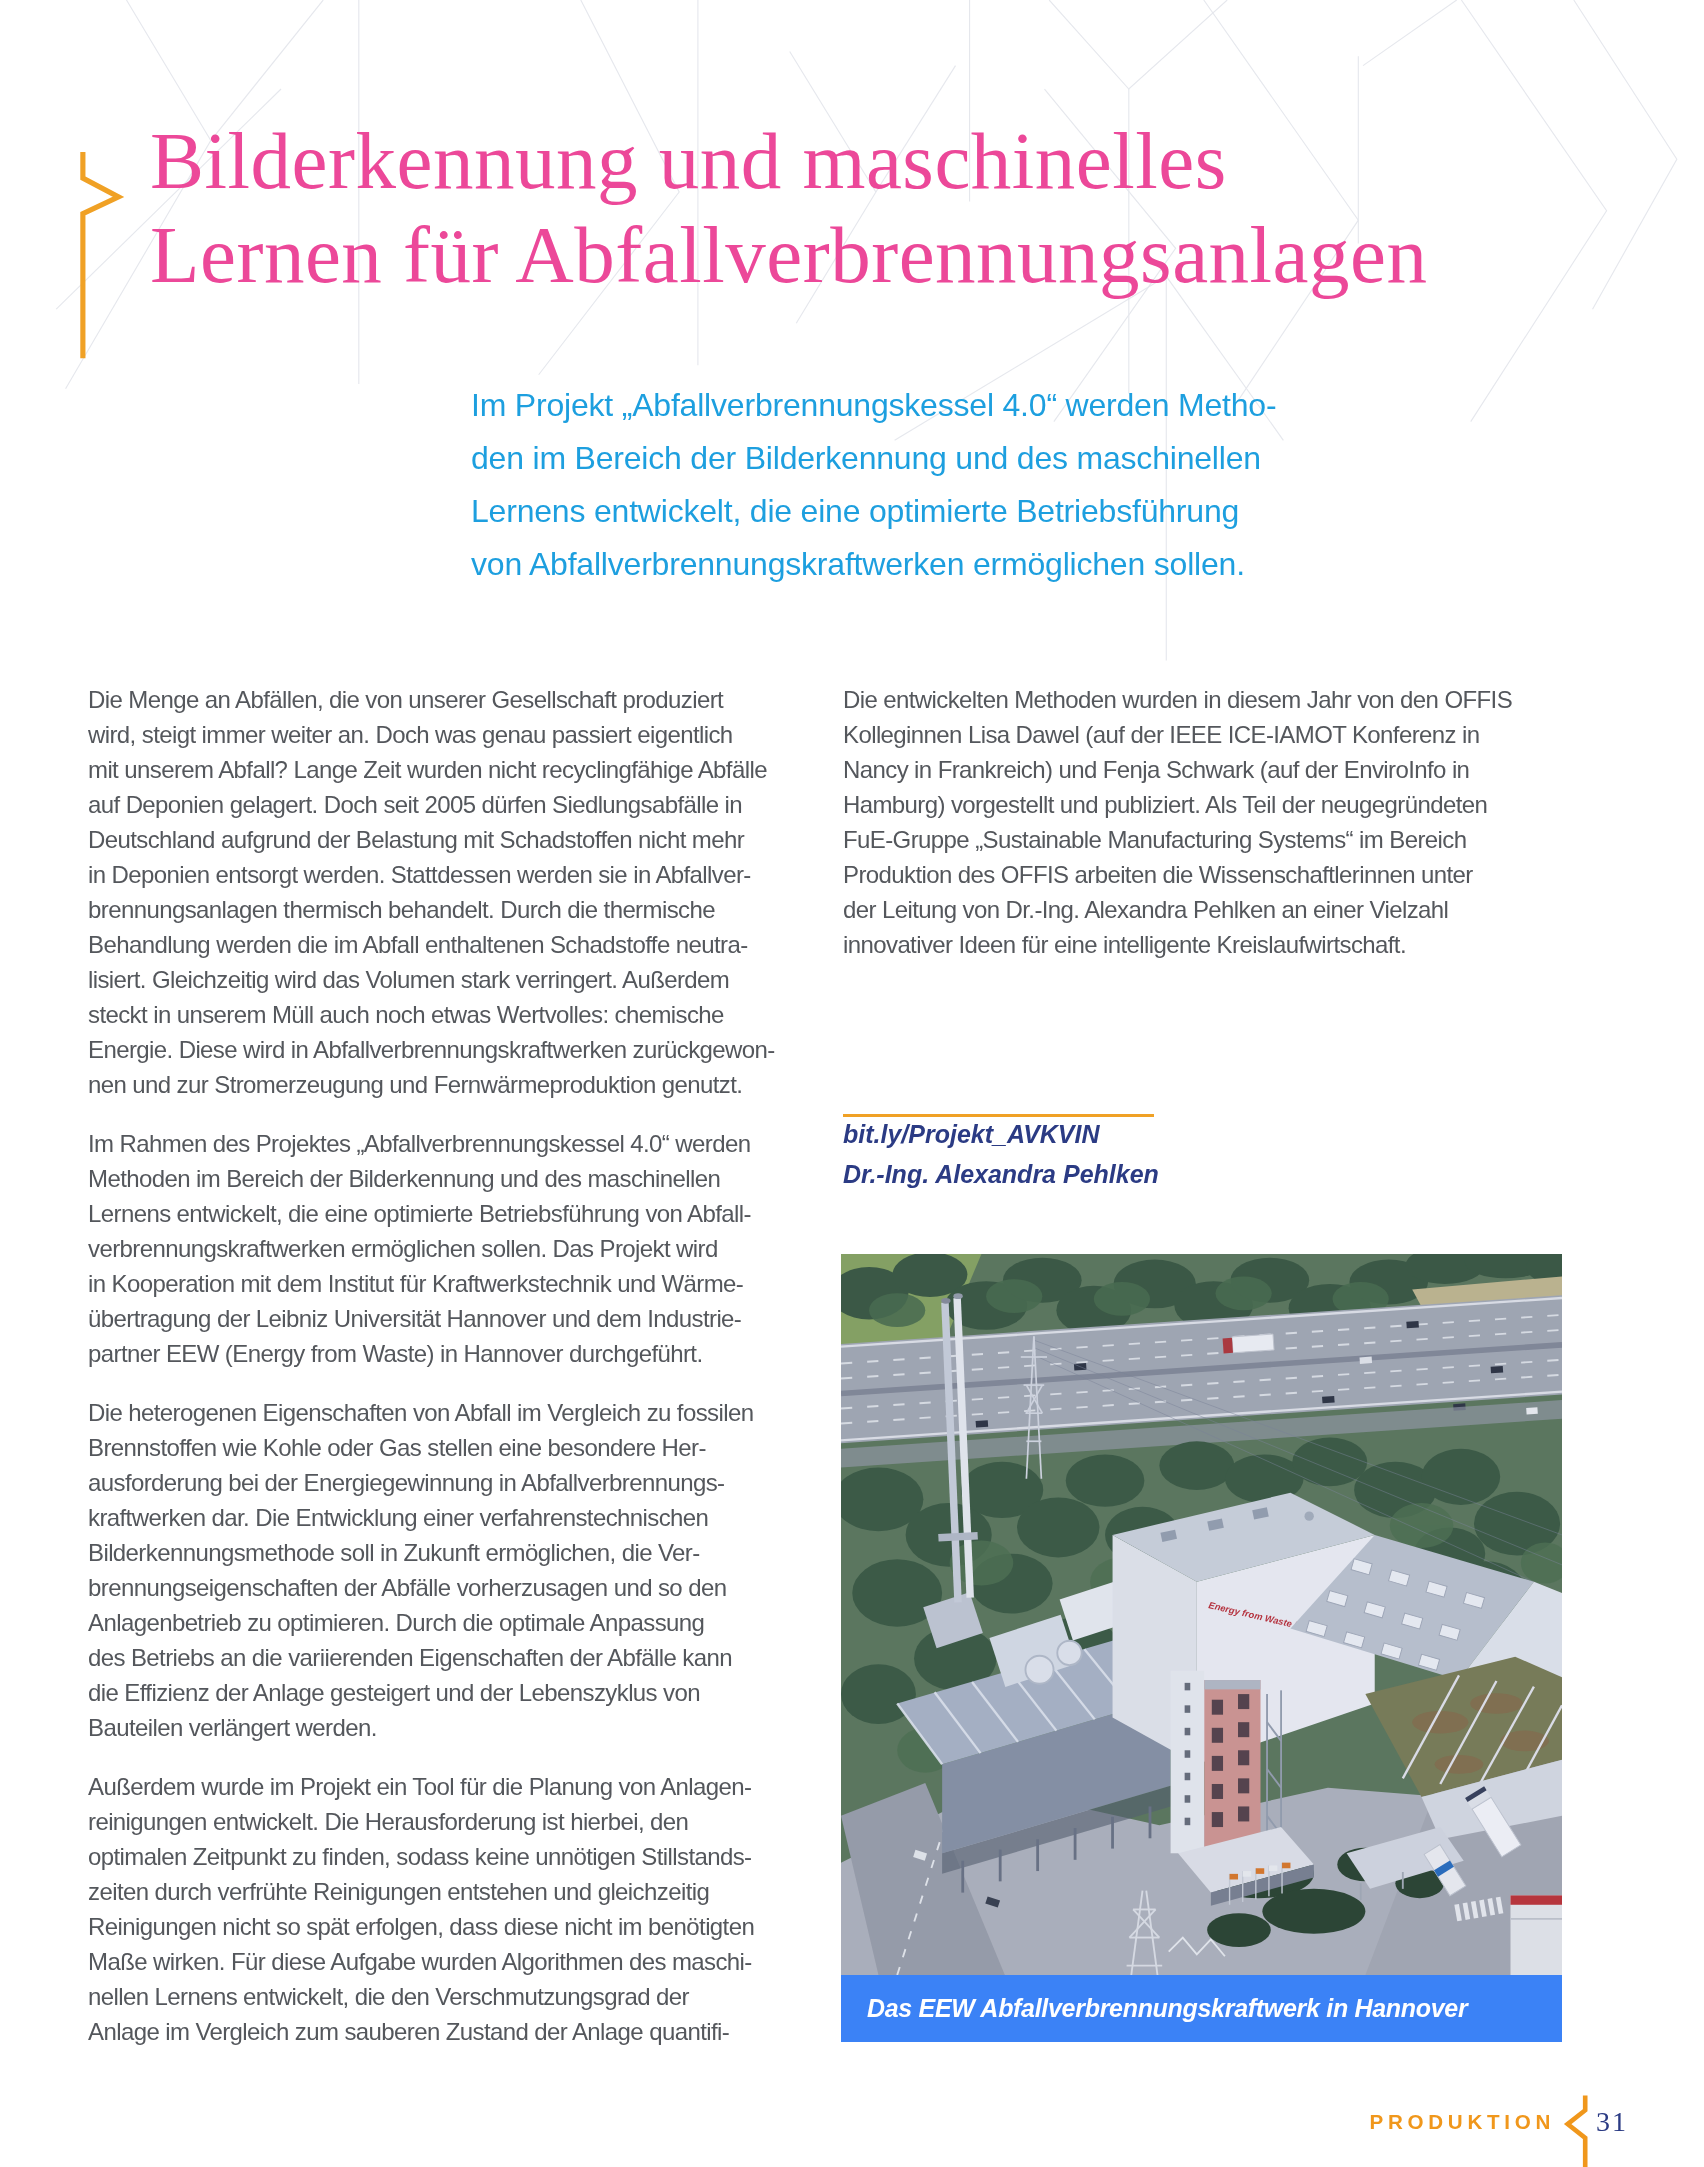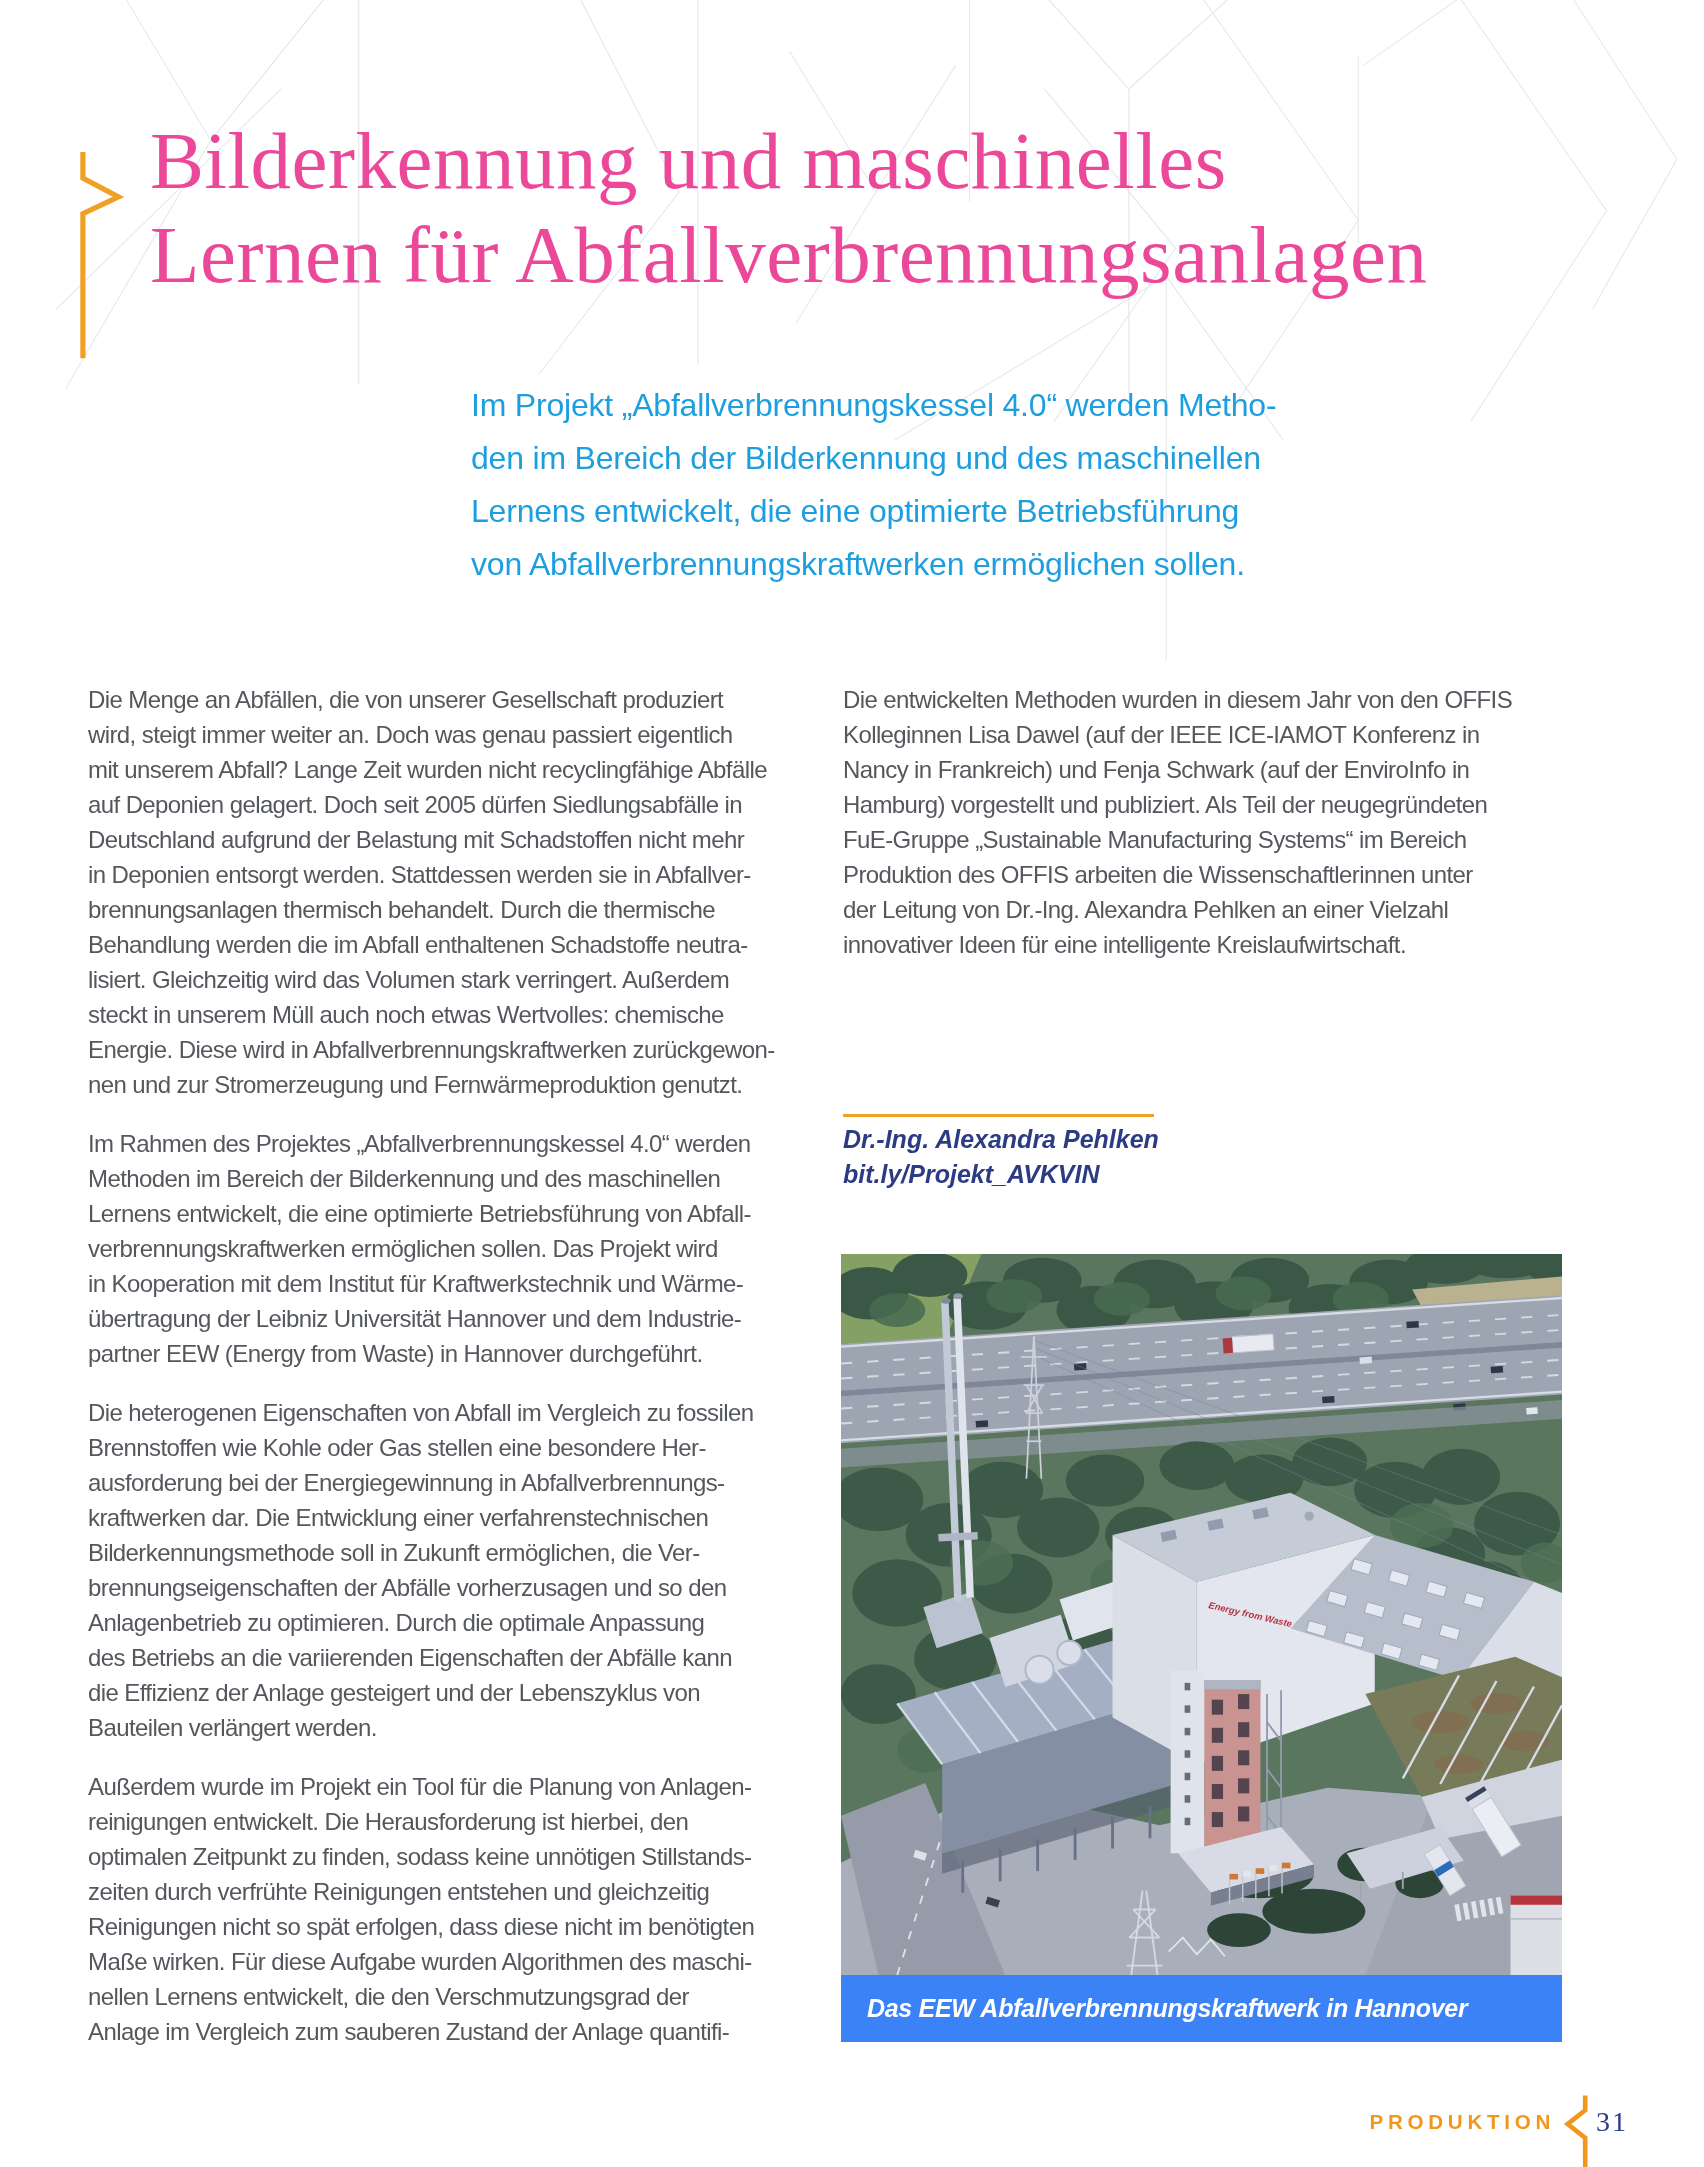--- a/index.html
+++ b/index.html
@@ -103,22 +103,22 @@
   <p>Die heterogenen Eigenschaften von Abfall im Vergleich zu fossilen<br>Brennstoffen wie Kohle oder Gas stellen eine besondere Her-<br>ausforderung bei der Energiegewinnung in Abfallverbrennungs-<br>kraftwerken dar. Die Entwicklung einer verfahrenstechnischen<br>Bilderkennungsmethode soll in Zukunft ermöglichen, die Ver-<br>brennungseigenschaften der Abfälle vorherzusagen und so den<br>Anlagenbetrieb zu optimieren. Durch die optimale Anpassung<br>des Betriebs an die variierenden Eigenschaften der Abfälle kann<br>die Effizienz der Anlage gesteigert und der Lebenszyklus von<br>Bauteilen verlängert werden.</p>
   <p>Außerdem wurde im Projekt ein Tool für die Planung von Anlagen-<br>reinigungen entwickelt. Die Herausforderung ist hierbei, den<br>optimalen Zeitpunkt zu finden, sodass keine unnötigen Stillstands-<br>zeiten durch verfrühte Reinigungen entstehen und gleichzeitig<br>Reinigungen nicht so spät erfolgen, dass diese nicht im benötigten<br>Maße wirken. Für diese Aufgabe wurden Algorithmen des maschi-<br>nellen Lernens entwickelt, die den Verschmutzungsgrad der<br>Anlage im Vergleich zum sauberen Zustand der Anlage quantifi-</p>
 </div>
 
 <div id="col-right" class="abs bodycol">
   <p>Die entwickelten Methoden wurden in diesem Jahr von den OFFIS<br>Kolleginnen Lisa Dawel (auf der IEEE ICE-IAMOT Konferenz in<br>Nancy in Frankreich) und Fenja Schwark (auf der EnviroInfo in<br>Hamburg) vorgestellt und publiziert. Als Teil der neugegründeten<br>FuE-Gruppe „Sustainable Manufacturing Systems“ im Bereich<br>Produktion des OFFIS arbeiten die Wissenschaftlerinnen unter<br>der Leitung von Dr.-Ing. Alexandra Pehlken an einer Vielzahl<br>innovativer Ideen für eine intelligente Kreislaufwirtschaft.</p>
 </div>
 
 <div id="kontakt" class="abs">
   <div class="rule"></div>
+  <div class="kline"><a href="#">bit.ly/Projekt_AVKVIN</a></div>
   <div class="kline first">Dr.-Ing. Alexandra Pehlken</div>
-  <div class="kline"><a href="#">bit.ly/Projekt_AVKVIN</a></div>
 </div>
 
 <div id="photo" class="abs">
 <svg width="721" height="721" viewBox="0 0 770 770">
 
   <rect x="0" y="0" width="770" height="770" fill="#5f7a5c"></rect>
   <polygon points="0,0 150,0 110,95 0,140" fill="#8ba861"></polygon>
   <polygon points="0,140 110,95 80,150 0,185" fill="#74945c" opacity="0.85"></polygon>
 
   <g fill="#3c5a40">

